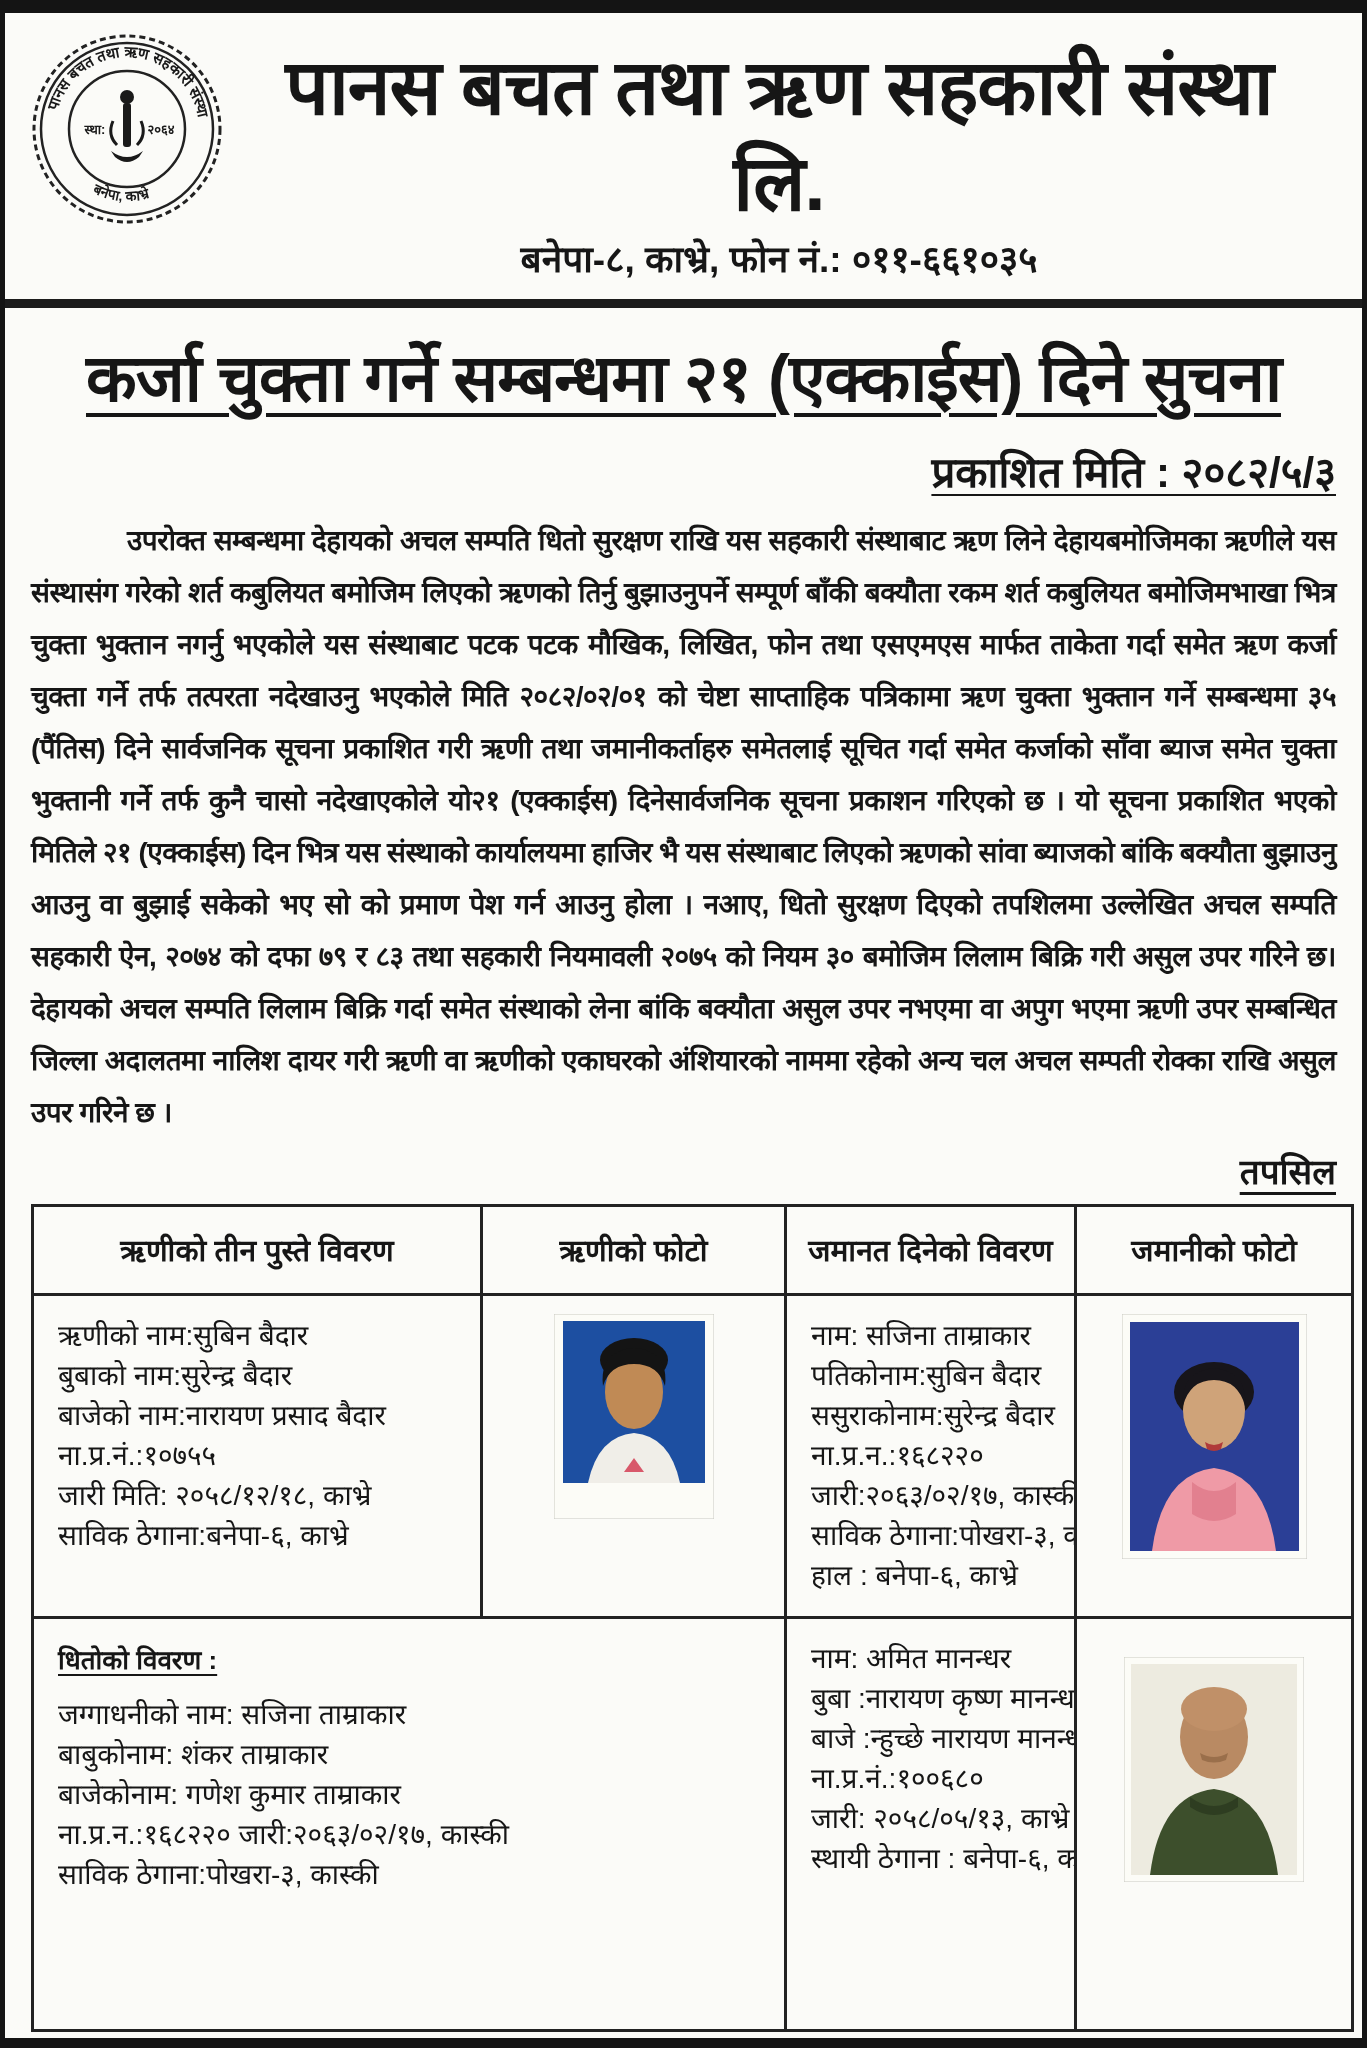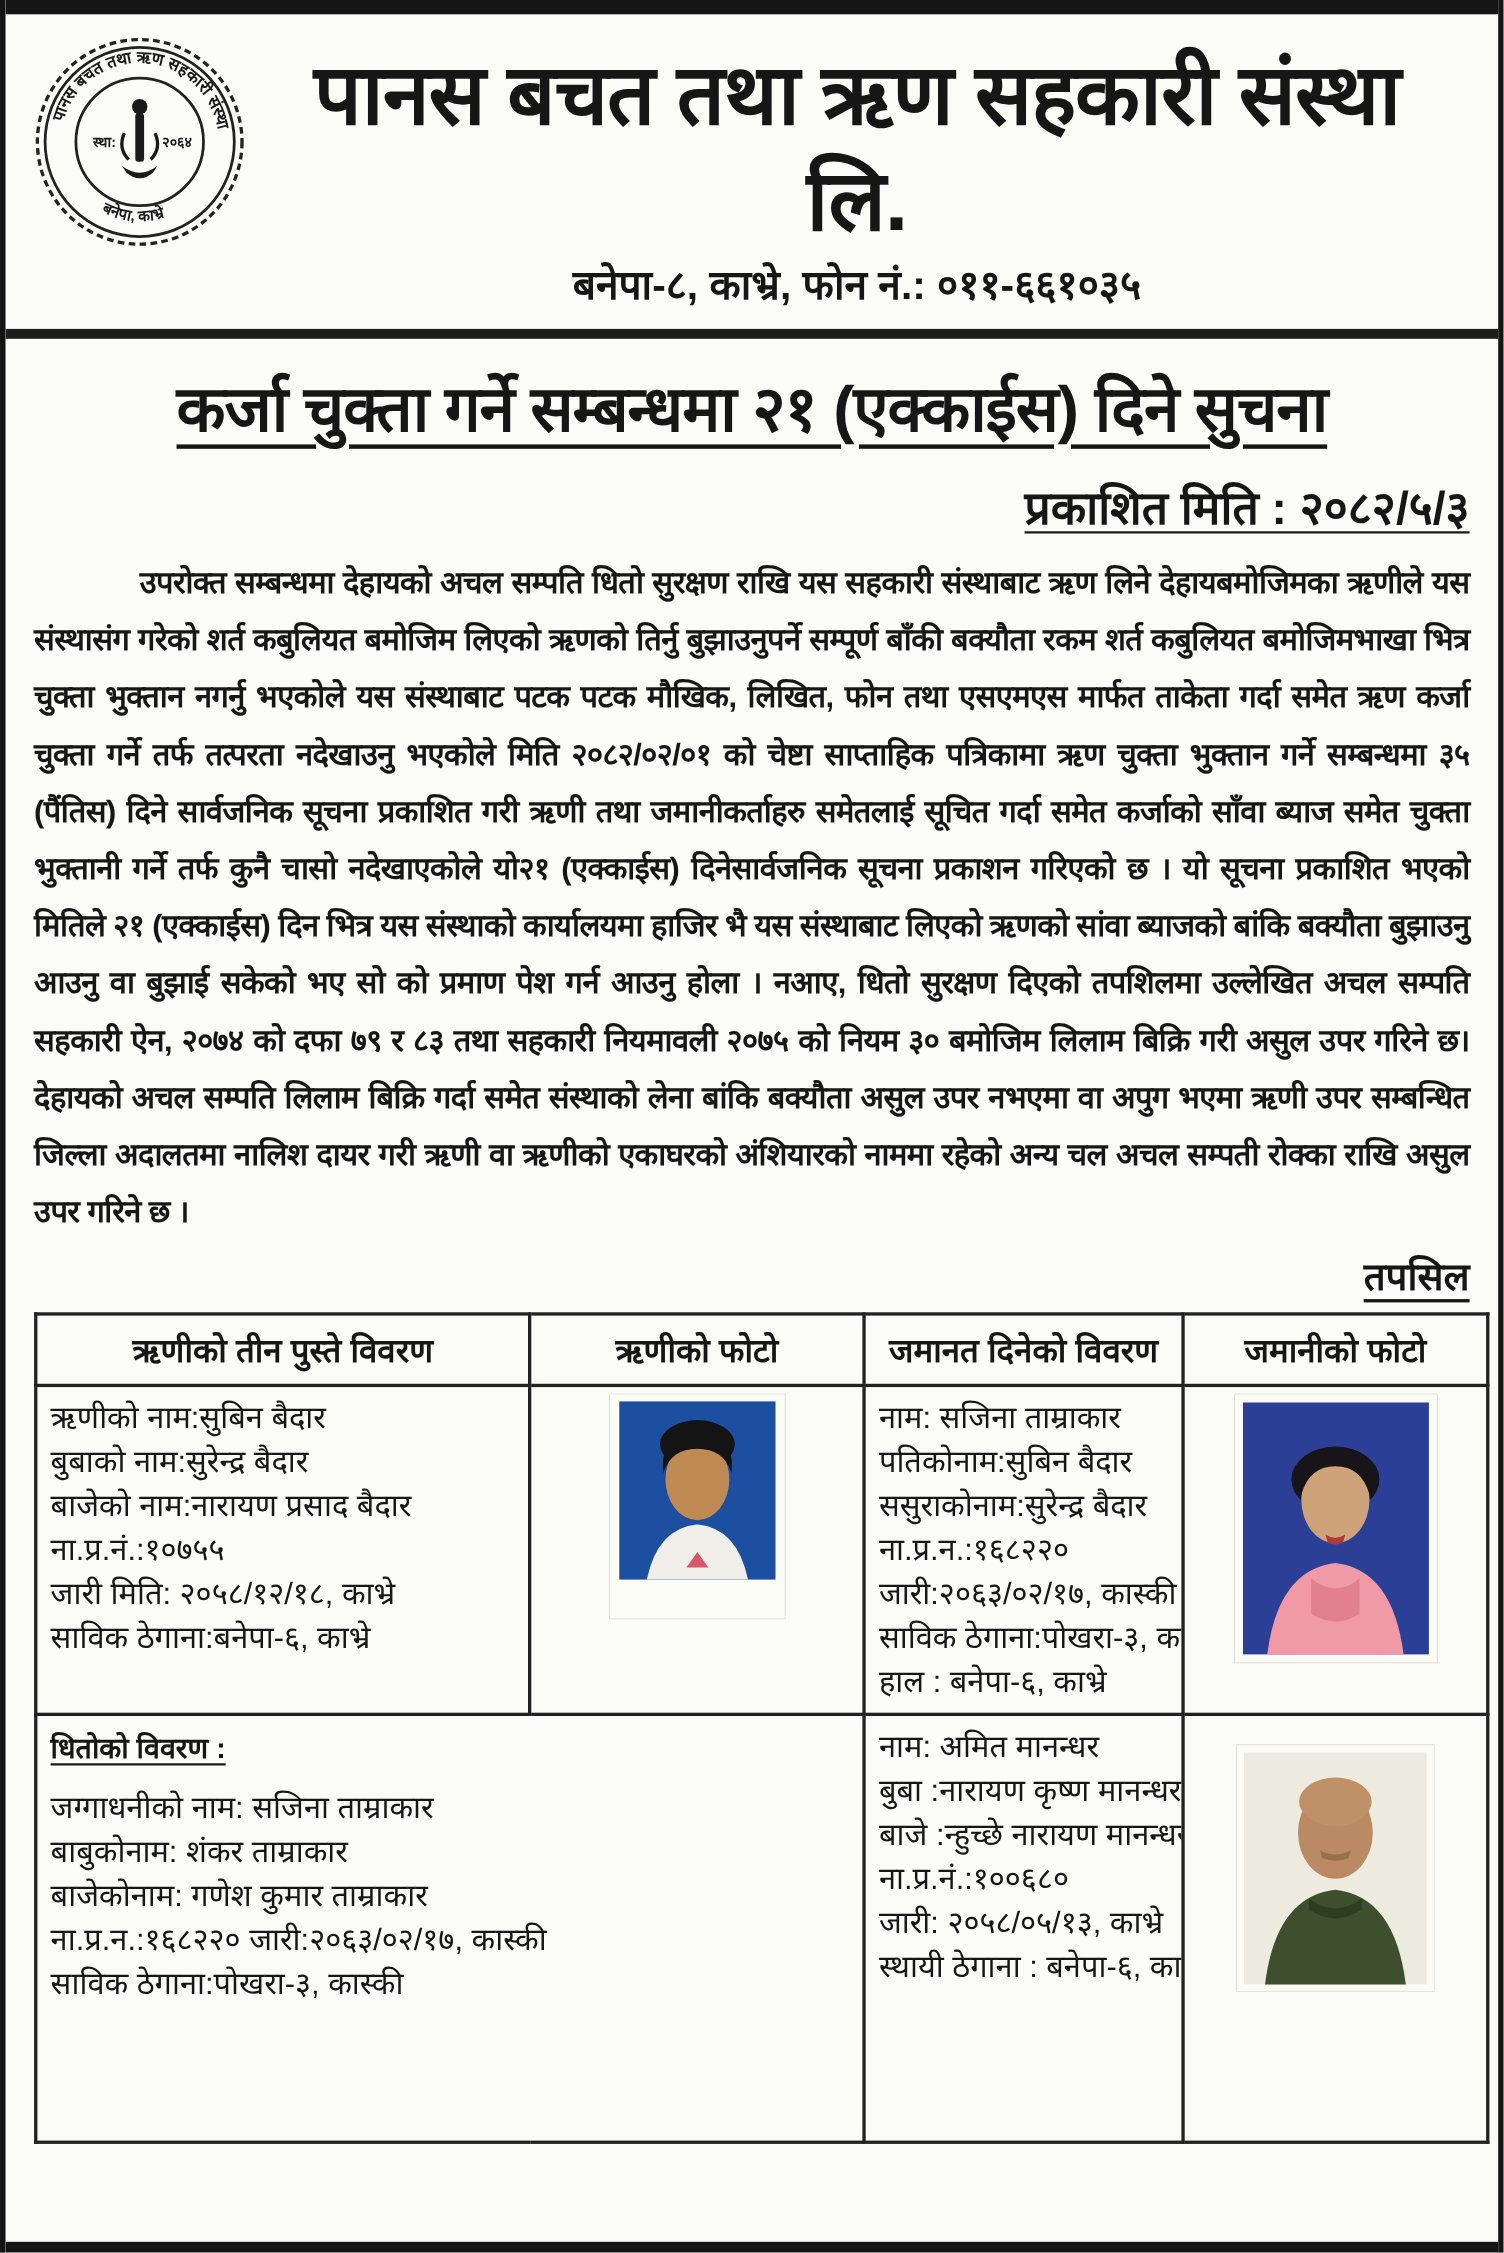--- a/index.html
+++ b/index.html
@@ -22,21 +22,21 @@
   .header-text{flex:1;text-align:center;padding-right:10px;}
   .org-name{
     font-size:77px;font-weight:800;line-height:1.25;
     letter-spacing:-1px;margin-top:8px;
   }
   .address{font-size:37px;font-weight:700;margin-top:0;}
   .header-rule{height:9px;background:#1c1c1c;margin-top:16px;}
   
   .content{padding:8px 26px 0 26px;}
   .title{
-    text-align:center;font-size:58px;font-weight:800;margin:14px 0 6px 0;
+    text-align:center;font-size:66px;font-weight:800;margin:14px 0 6px 0;
     text-decoration:underline;text-decoration-thickness:4px;text-underline-offset:12px;
     letter-spacing:-1px;
   }
   .pub-date{
     text-align:right;font-size:42px;font-weight:700;margin-top:22px;
     text-decoration:underline;text-decoration-thickness:2px;text-underline-offset:7px;
   }
   .body-text{
     font-size:28px;font-weight:700;line-height:52px;
     text-align:justify;text-indent:96px;margin-top:16px;
@@ -45,21 +45,21 @@
   .tapasil{
     text-align:right;font-size:35px;font-weight:800;margin:8px 0 10px 0;
     text-decoration:underline;text-decoration-thickness:3px;text-underline-offset:8px;
   }
   
   .main-table{
     width:1320px;margin:0 auto;border-collapse:collapse;table-layout:fixed;
   }
   .main-table th,.main-table td{
     border:3px solid #222;vertical-align:top;overflow:hidden;
-    padding:0;
+    padding:12px;
   }
   .main-table th{
     height:62px;font-size:30px;font-weight:800;text-align:center;vertical-align:middle;
   }
   .cell-pad{padding:8px 12px;}
   .detail-lines div{font-size:28px;font-weight:400;line-height:40px;white-space:nowrap;}
   .row1 td{height:264px;}
   .row2 td{height:386px;}
   .photo-cell{text-align:center;}
   .mortgage-cell{vertical-align:top;}

